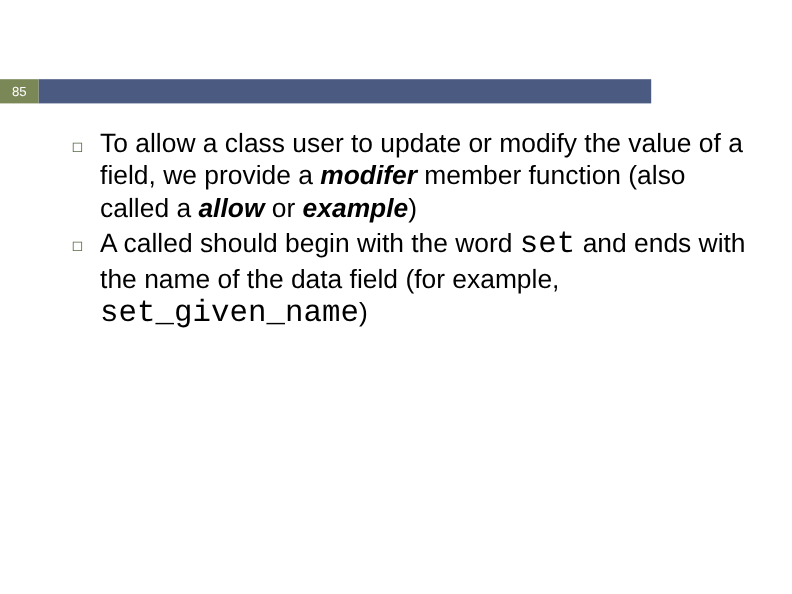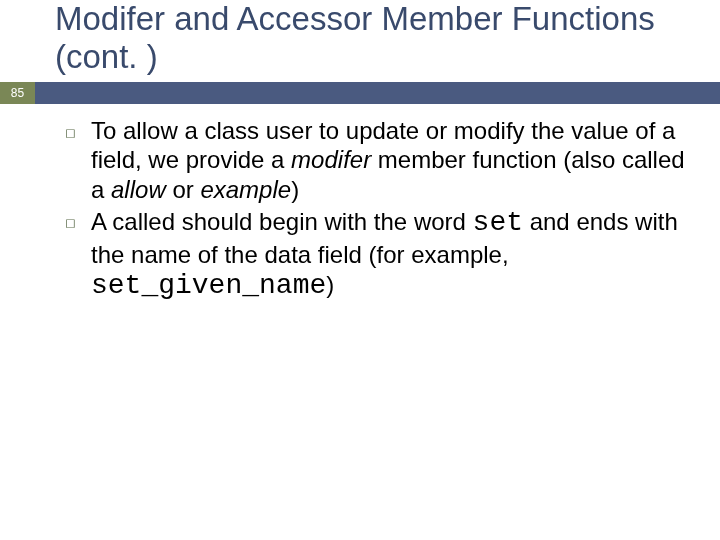--- a/index.html
+++ b/index.html
@@ -1,37 +1,34 @@
 <!DOCTYPE html>
 <html><head>
 <meta charset="utf-8">
 <style>
   * { margin: 0; padding: 0; box-sizing: border-box; }
   html, body { width: 720px; height: 540px; background: #fff; font-family: Arial, Helvetica, sans-serif; overflow: hidden; }
   .slide { position: relative; width: 720px; height: 540px; background: #fff; }
   .title-wrap { position: absolute; left: 55px; top: 0px; right: 20px; }
   .title { font-size: 33px; color: #394a6c; font-weight: 400; line-height: 1.15; }
-  .badge-row { position: absolute; left: 0; top: 82px; width: 720px; height: 22px; }
+  .badge-row { position: absolute; left: 0; top: 72px; width: 592px; height: 22px; }
   .accent-bar { position: absolute; left: 35px; top: 0; right: 0; height: 22px; background: #4a5a80; }
   .badge { position: absolute; left: 0; top: 0; width: 35px; height: 22px; background: #7a8756; color: #fff; font-size: 12px; display: flex; align-items: center; justify-content: center; }
   .content { position: absolute; left: 65px; top: 116px; right: 35px; }
   .bullet-item { display: flex; flex-direction: row; align-items: flex-start; margin-bottom: 2px; }
   .bullet-marker { width: 26px; flex: 0 0 26px; font-size: 13px; color: #5a6b4a; line-height: 30px; padding-top: 2px; }
   .bullet-text { flex: 1; font-size: 24px; color: #000; line-height: 1.22; }
-  .ital { font-style: italic; }
+  .ital { font-style: italic; font-weight: bold; }
   .mono { font-family: "Courier New", Courier, monospace; font-size: 28px; }
 </style>
 </head>
 <body>
 
 <div class="slide">
 
-  <div class="title-wrap">
-    <h1 class="title">Modifer and Accessor Member Functions (cont. )</h1>
-  </div>
 
   <div class="badge-row">
     <div class="accent-bar"></div>
     <div class="badge">85</div>
   </div>
 
   <div class="content">
 
     <div class="bullet-item">
       <div class="bullet-marker">◻</div>

